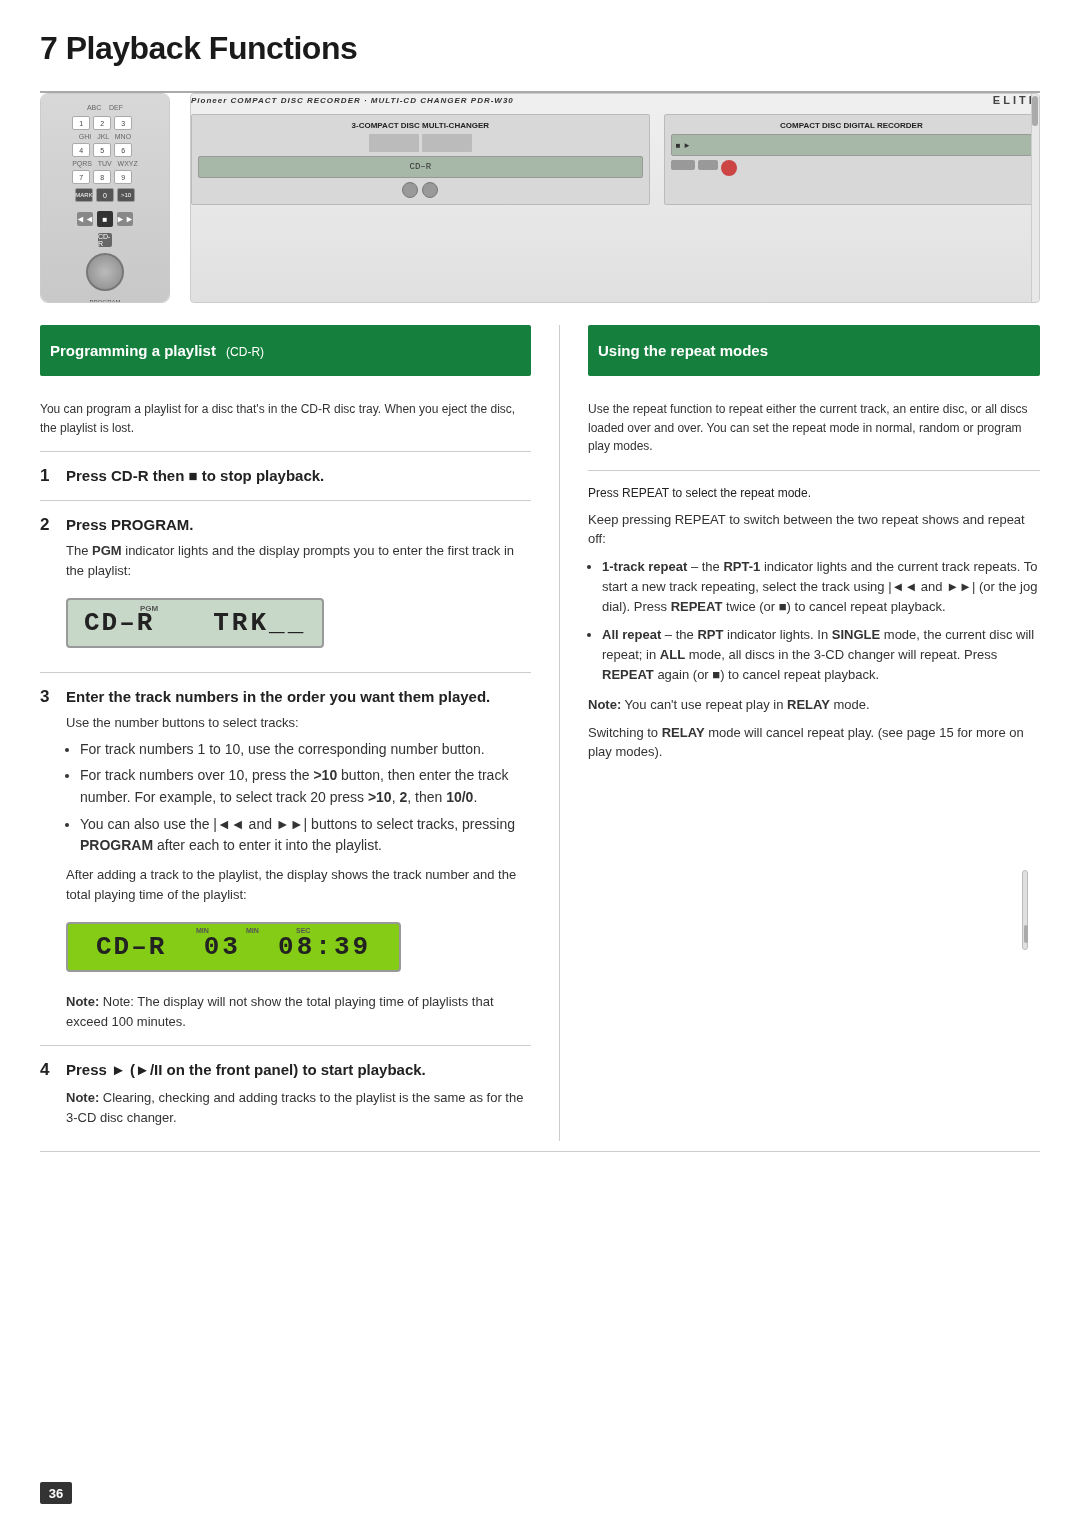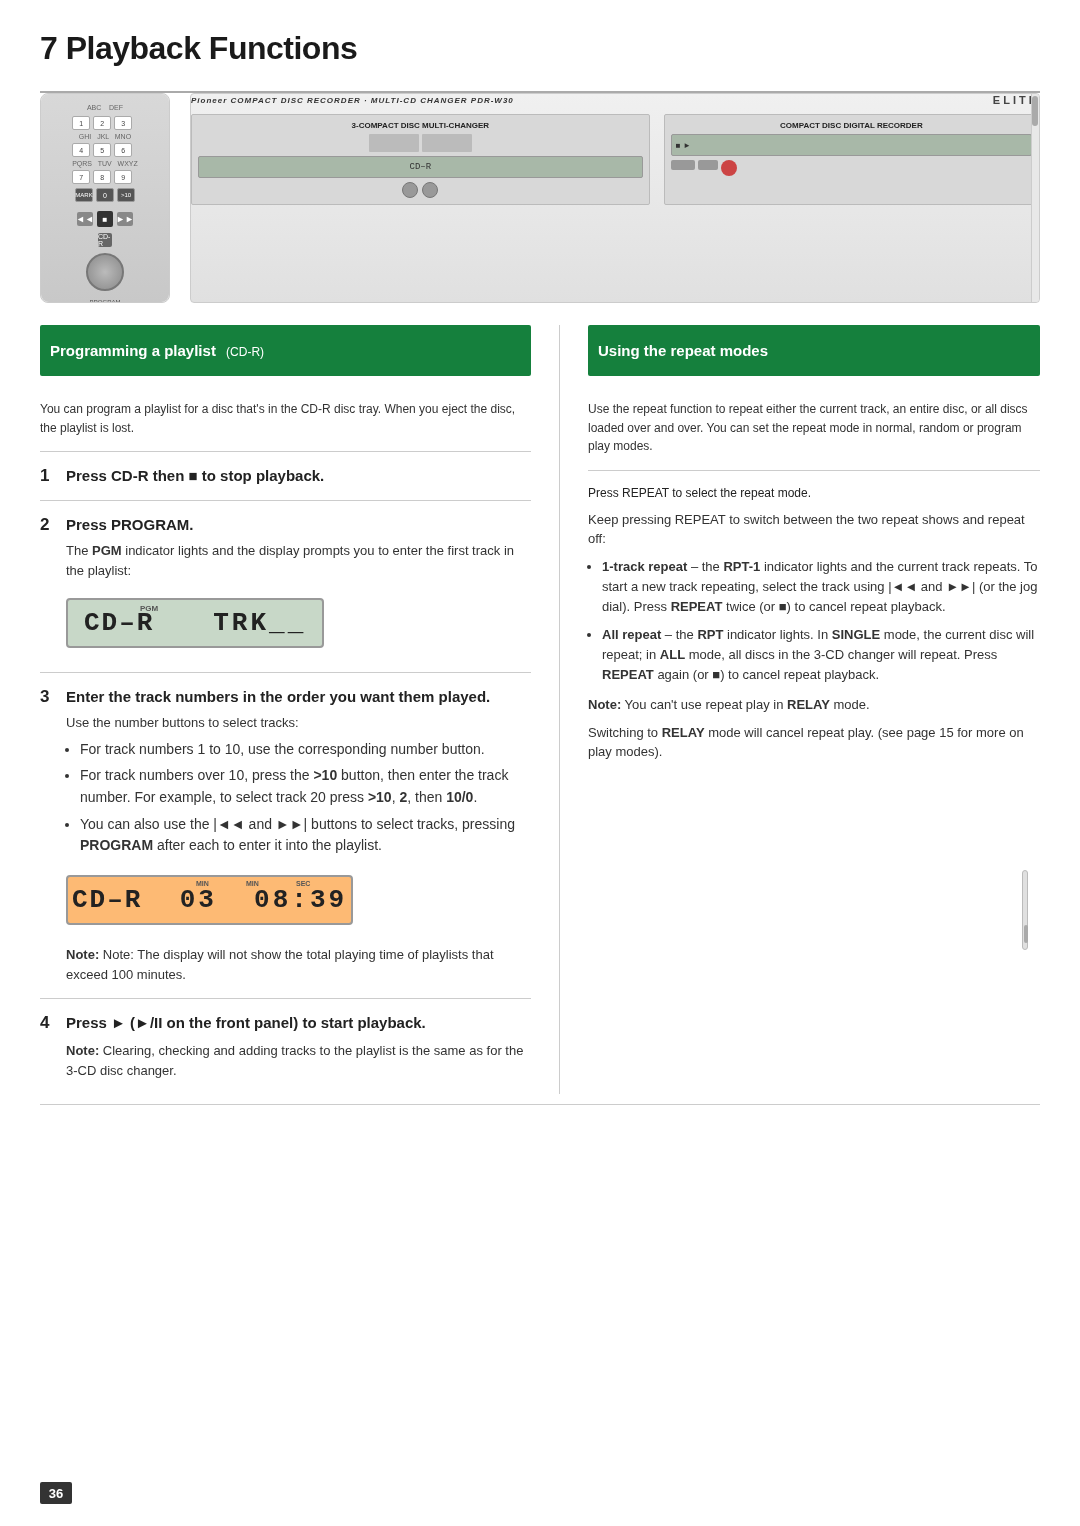--- a/index.html
+++ b/index.html
@@ -226,24 +226,24 @@
       font-size: 8px;
       font-family: Arial, sans-serif;
       font-weight: bold;
       letter-spacing: 0;
       position: absolute;
       top: 4px;
       left: 72px;
       color: #555;
     }
     .lcd-box2 {
-      background: #fdba74;
+      background: #84cc16;
       border: 2px solid #999;
       border-radius: 4px;
-      padding: 8px 4px;
+      padding: 8px 28px;
       font-size: 26px;
       font-family: 'Courier New', Courier, monospace;
       font-weight: bold;
       color: #222;
       letter-spacing: 3px;
       margin: 10px 0;
       display: inline-block;
       min-width: 260px;
       text-align: left;
       position: relative;
@@ -520,20 +520,21 @@
           <p>Use the number buttons to select tracks:</p>
           <ul>
             <li>For track numbers 1 to 10, use the corresponding number button.</li>
             <li>
               For track numbers over 10, press the <strong>&gt;10</strong> button, then enter the track number. For example, to select track 20 press <strong>&gt;10</strong>, <strong>2</strong>, then <strong>10/0</strong>.
             </li>
             <li>
               You can also use the |◄◄ and ►►| buttons to select tracks, pressing <strong>PROGRAM</strong> after each to enter it into the playlist.
             </li>
           </ul>
+          <p>After adding a track to the playlist, the display shows the track number and the total playing time of the playlist:</p>
 
           <div style="margin:8px 0 10px 0;">
             <div class="lcd-box2">
               <span style="letter-spacing:2px;">CD–R</span>&nbsp;
               <span style="letter-spacing:3px;">03</span>&nbsp;
               <span style="letter-spacing:3px;">08:39</span>
               <span class="min-label">MIN</span>
               <span class="min-label2">MIN</span>
               <span class="sec-label">SEC</span>
             </div>

